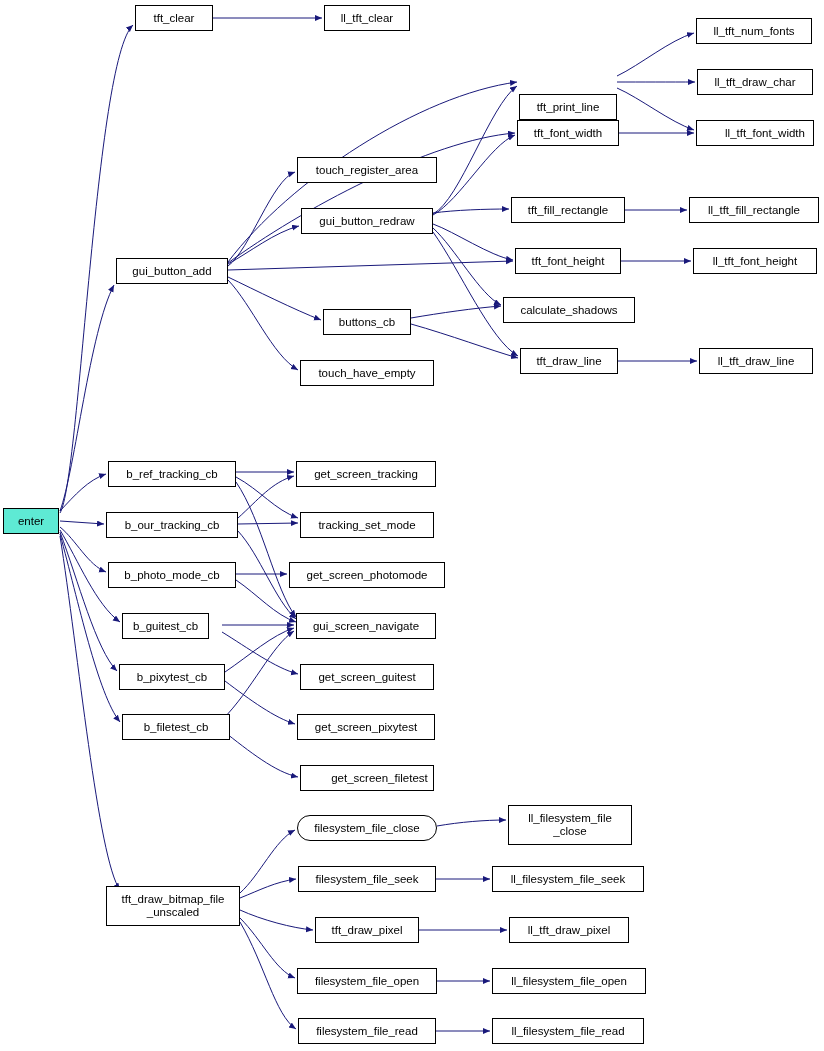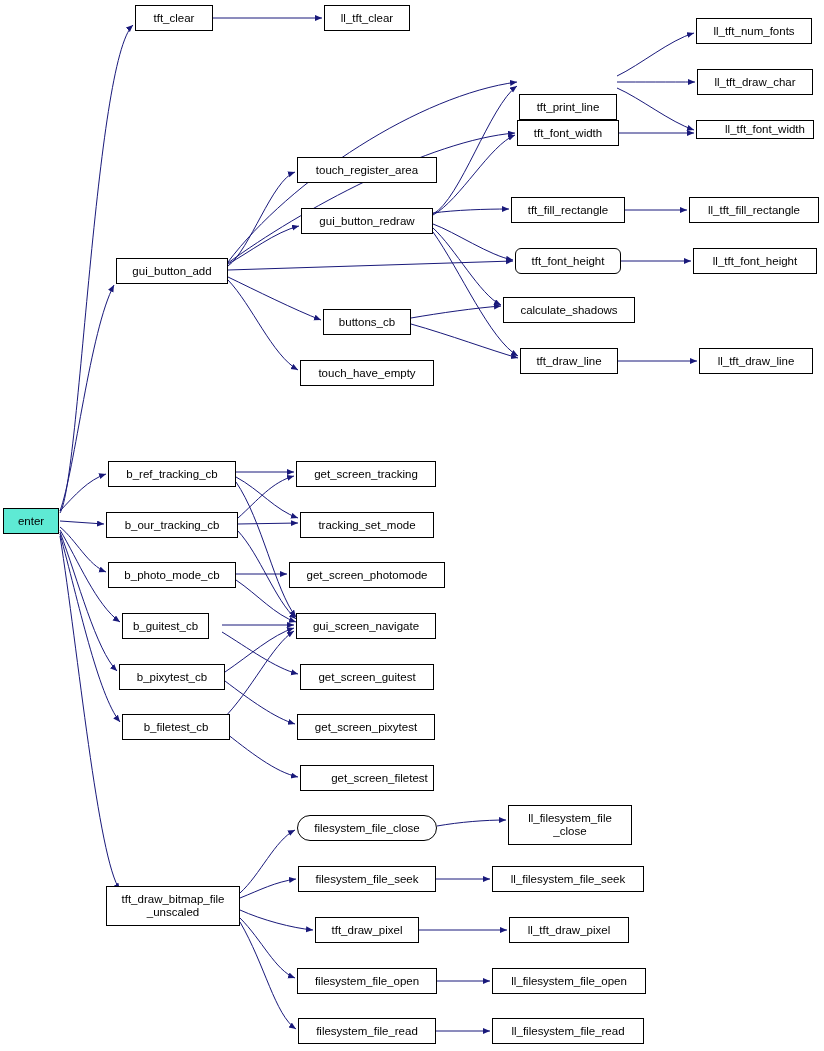--- a/index.html
+++ b/index.html
@@ -115,26 +115,26 @@
       <div class="node" style="left: 135px; top: 5px; width: 78px; height: 26px;"><span>tft_clear</span></div>
       <div class="node" style="left: 324px; top: 5px; width: 86px; height: 26px;"><span>ll_tft_clear</span></div>
       <div class="node" style="left: 116px; top: 258px; width: 112px; height: 26px;"><span>gui_button_add</span></div>
       <div class="node" style="left: 297px; top: 157px; width: 140px; height: 26px;"><span>touch_register_area</span></div>
       <div class="node" style="left: 301px; top: 208px; width: 132px; height: 26px;"><span>gui_button_redraw</span></div>
       <div class="node" style="left: 323px; top: 309px; width: 88px; height: 26px;"><span>buttons_cb</span></div>
       <div class="node" style="left: 300px; top: 360px; width: 134px; height: 26px;"><span>touch_have_empty</span></div>
       <div class="node" style="left: 519px; top: 69px; width: 98px; height: 26px; margin-top: 25px;"><span>tft_print_line</span></div>
       <div class="node" style="left: 517px; top: 120px; width: 102px; height: 26px;"><span>tft_font_width</span></div>
       <div class="node" style="left: 511px; top: 197px; width: 114px; height: 26px;"><span>tft_fill_rectangle</span></div>
-      <div class="node" style="left: 515px; top: 248px; width: 106px; height: 26px; border-radius: 6px;"><span>tft_font_height</span></div>
+      <div class="node" style="left: 515px; top: 248px; width: 106px; height: 26px;"><span>tft_font_height</span></div>
       <div class="node" style="left: 503px; top: 297px; width: 132px; height: 26px;"><span>calculate_shadows</span></div>
       <div class="node" style="left: 520px; top: 348px; width: 98px; height: 26px;"><span>tft_draw_line</span></div>
       <div class="node" style="left: 696px; top: 18px; width: 116px; height: 26px;"><span>ll_tft_num_fonts</span></div>
       <div class="node" style="left: 697px; top: 69px; width: 116px; height: 26px;"><span>ll_tft_draw_char</span></div>
-      <div class="node" style="left: 696px; top: 120px; width: 118px; height: 19px; padding-left: 20px;"><span>ll_tft_font_width</span></div>
+      <div class="node" style="left: 696px; top: 120px; width: 118px; height: 26px; padding-left: 20px;"><span>ll_tft_font_width</span></div>
       <div class="node" style="left: 689px; top: 197px; width: 130px; height: 26px;"><span>ll_tft_fill_rectangle</span></div>
       <div class="node" style="left: 693px; top: 248px; width: 124px; height: 26px;"><span>ll_tft_font_height</span></div>
       <div class="node" style="left: 699px; top: 348px; width: 114px; height: 26px;"><span>ll_tft_draw_line</span></div>
       <div class="node" style="left: 108px; top: 461px; width: 128px; height: 26px;"><span>b_ref_tracking_cb</span></div>
       <div class="node" style="left: 106px; top: 512px; width: 132px; height: 26px;"><span>b_our_tracking_cb</span></div>
       <div class="node" style="left: 108px; top: 562px; width: 128px; height: 26px;"><span>b_photo_mode_cb</span></div>
       <div class="node" style="left: 122px; top: 613px; width: 87px; height: 26px;"><span>b_guitest_cb</span></div>
       <div class="node" style="left: 119px; top: 664px; width: 106px; height: 26px;"><span>b_pixytest_cb</span></div>
       <div class="node" style="left: 122px; top: 714px; width: 108px; height: 26px;"><span>b_filetest_cb</span></div>
       <div class="node" style="left: 296px; top: 461px; width: 140px; height: 26px;"><span>get_screen_tracking</span></div>

